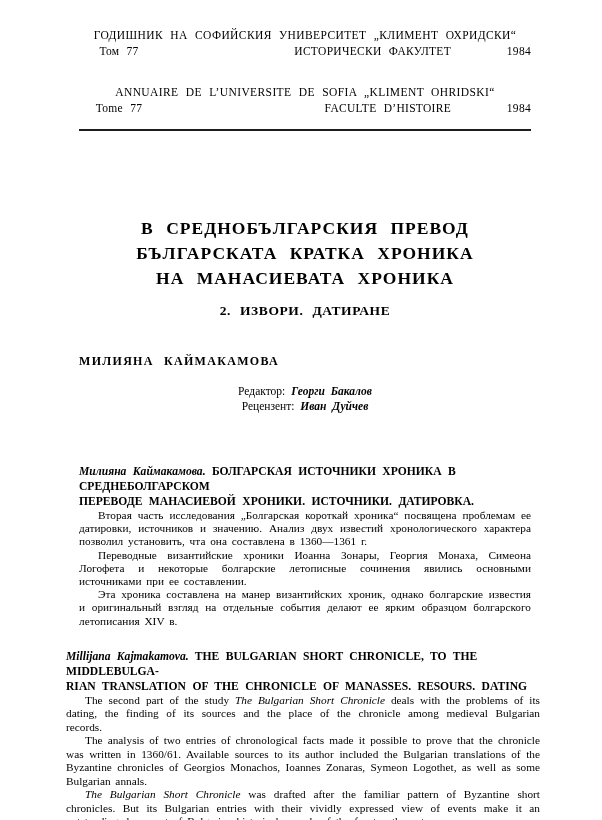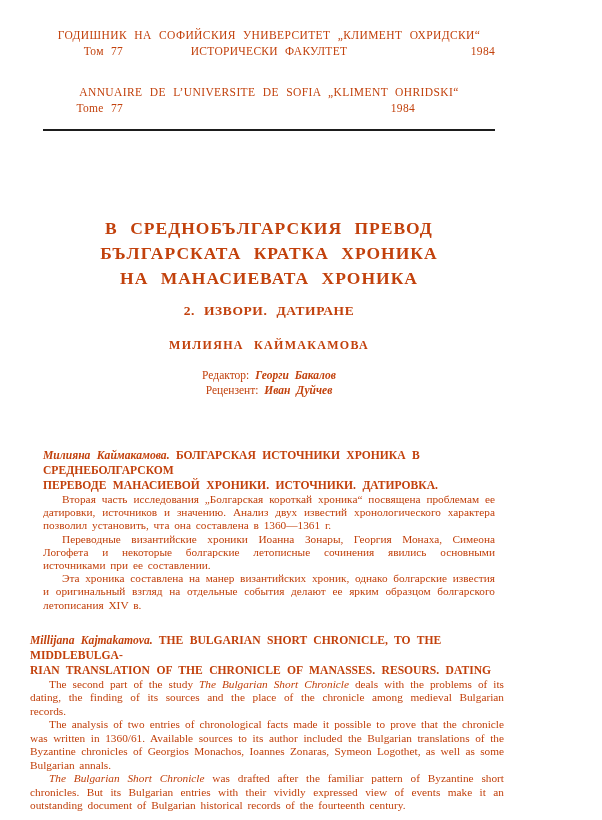--- a/index.html
+++ b/index.html
@@ -1,38 +1,39 @@
 <!DOCTYPE html>
 <html><head>
 <meta charset="utf-8">
 <style>
   html, body { margin: 0; padding: 0; background: #ffffff; }
   .page {
     position: relative;
     width: 534px;
     height: 820px;
     background: #ffffff;
-    color: #c2410c;
+    color: #000000;
     font-family: "Liberation Serif", "DejaVu Serif", serif;
     overflow: hidden;
+    padding-left: 36px;
   }
   .content { margin: 0 39px 0 43px; }
 
   
   .hdr { padding-top: 27px; font-size: 11.5px; line-height: 16px; }
   .hdr-center { text-align: center; letter-spacing: 0.4px; word-spacing: 4px; }
   .hdr-row {
     display: grid;
     grid-template-columns: 80px 1fr 80px;
     align-items: baseline;
     letter-spacing: 0.3px;
     word-spacing: 4px;
   }
-  .hdr-row .l { text-align: right; }
-  .hdr-row .c { text-align: center; }
+  .hdr-row .l { text-align: center; }
+  .hdr-row .c { text-align: right; }
   .hdr-row .r { text-align: right; }
   .hdr .fr-block { margin-top: 25px; }
   .rule {
     border: none;
     border-top: 2px solid #1d1d1d;
     margin: 13px 39px 0 43px;
   }
 
   
   .title {
@@ -47,22 +48,21 @@
   .title span { display: block; }
   .subtitle {
     margin-top: 12px;
     text-align: center;
     font-size: 13.5px;
     font-weight: 600;
     letter-spacing: 0.6px;
     word-spacing: 5px;
   }
   .author {
-    margin-top: 19px;
-    text-align: center;
+    margin-top: 35px;
     font-size: 12px;
     font-weight: 600;
     letter-spacing: 1.3px;
     word-spacing: 6px;
   }
   .credits {
     margin-top: 15px;
     text-align: center;
     font-size: 11.5px;
     line-height: 15px;
@@ -99,20 +99,21 @@
     <div class="hdr-center">ГОДИШНИК НА СОФИЙСКИЯ УНИВЕРСИТЕТ „КЛИМЕНТ ОХРИДСКИ“</div>
     <div class="hdr-row">
       <span class="l">Том 77</span>
       <span class="c">ИСТОРИЧЕСКИ ФАКУЛТЕТ</span>
       <span class="r">1984</span>
     </div>
     <div class="fr-block">
       <div class="hdr-center">ANNUAIRE DE L’UNIVERSITE DE SOFIA „KLIMENT OHRIDSKI“</div>
       <div class="hdr-row">
         <span class="l">Tome 77</span>
+        <span class="c">FACULTE D’HISTOIRE</span>
         <span class="r">1984</span>
       </div>
     </div>
   </div>
 
   <hr class="rule">
 
   <div class="content">
     <h1 class="title">
       <span>В СРЕДНОБЪЛГАРСКИЯ ПРЕВОД</span>

